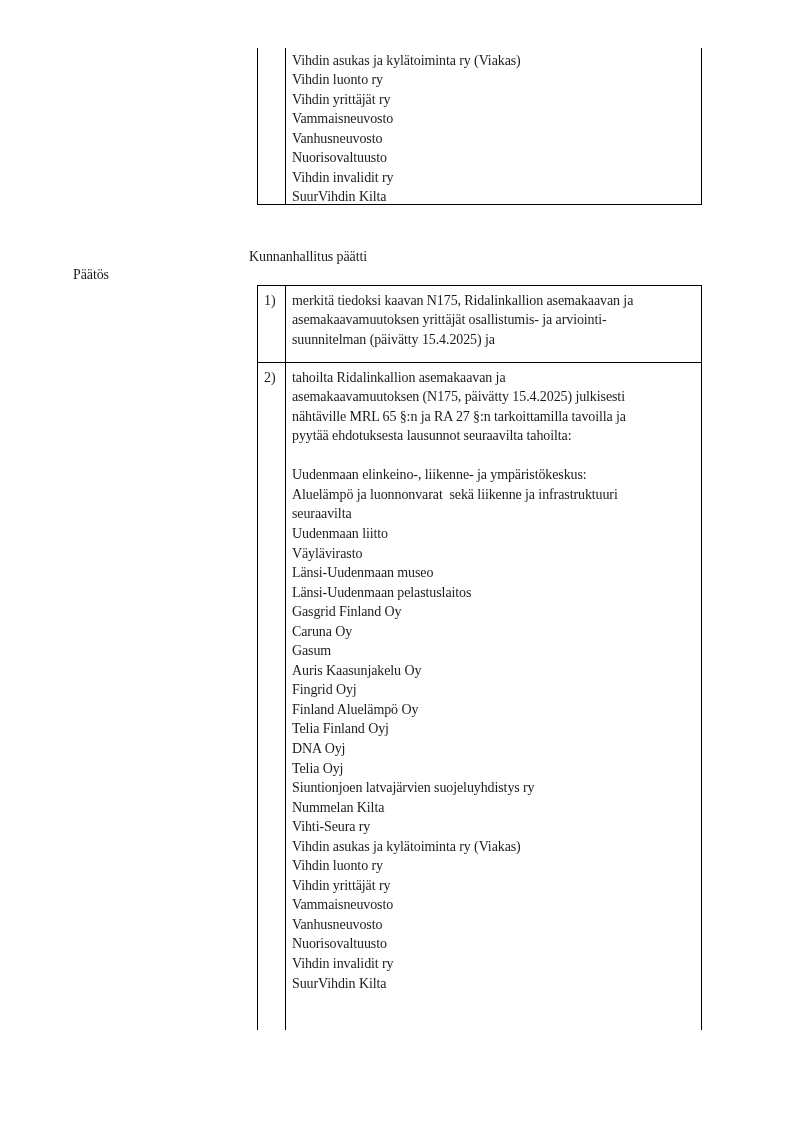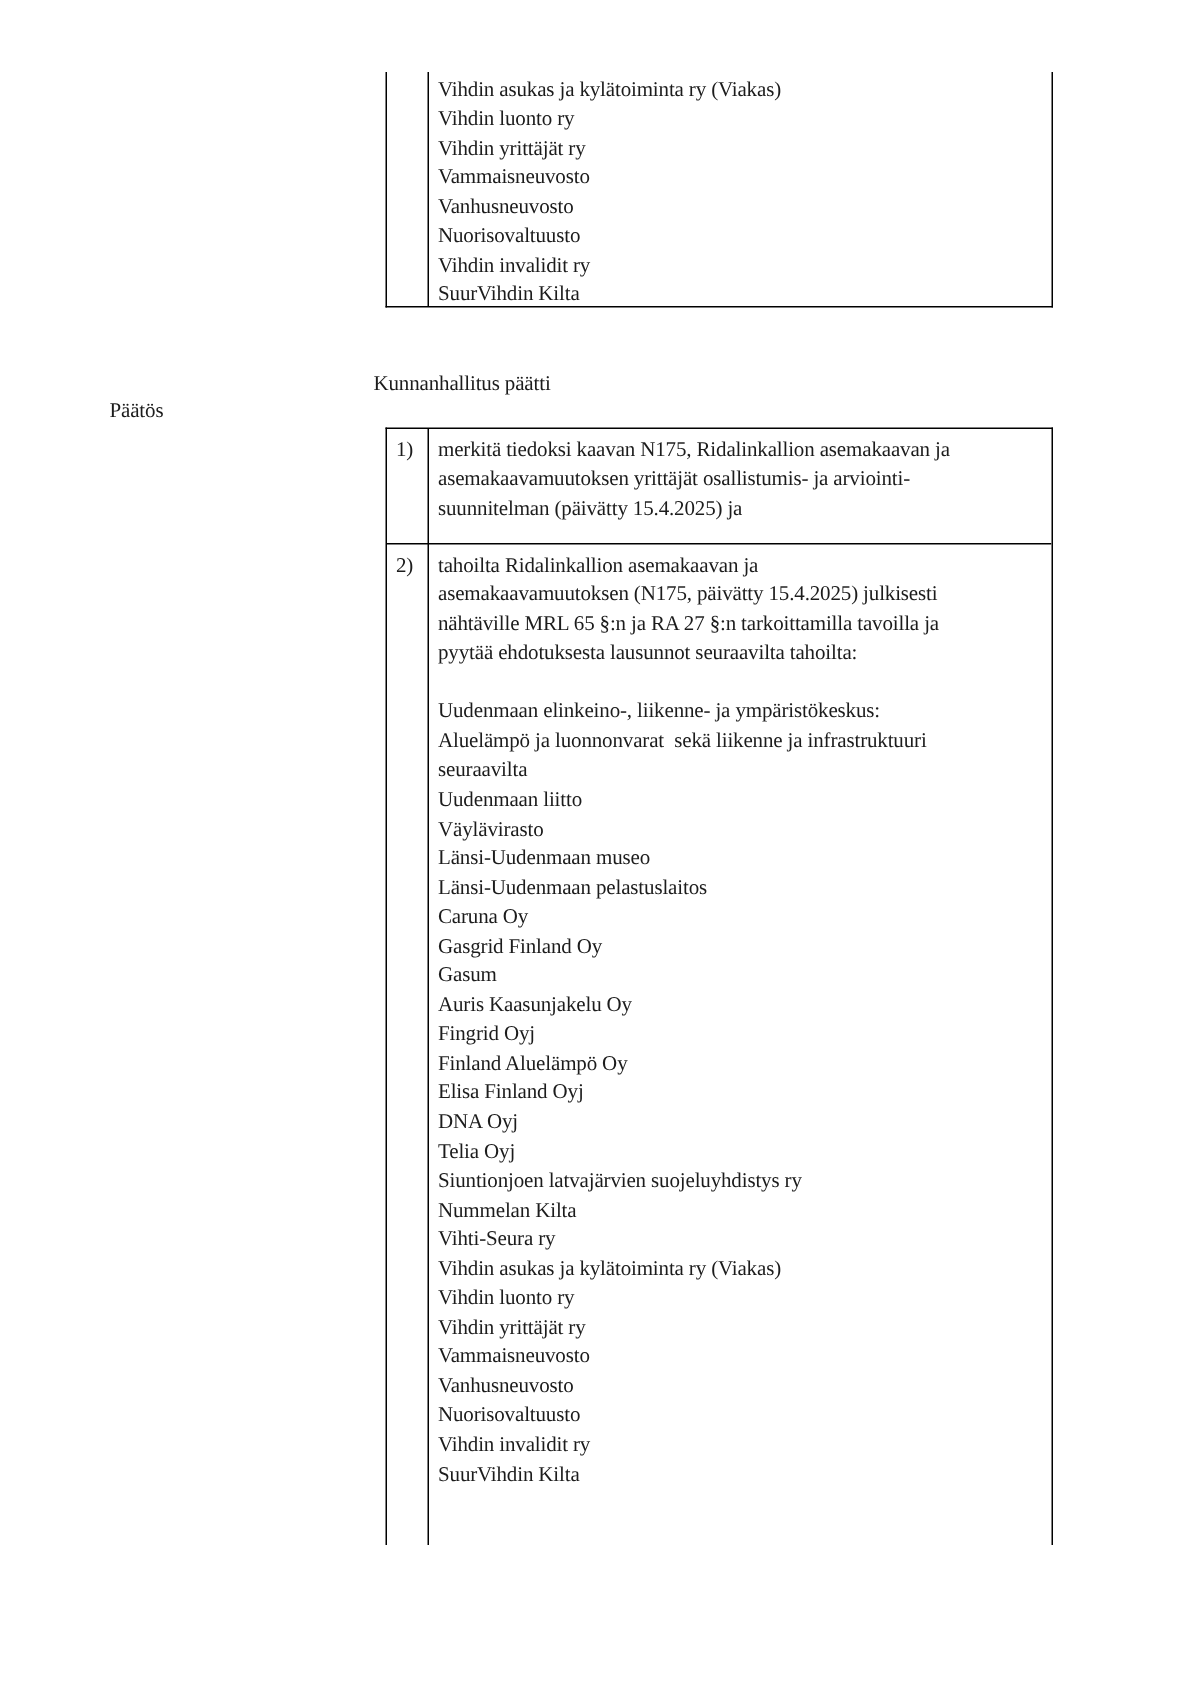--- a/index.html
+++ b/index.html
@@ -117,27 +117,27 @@
       <div class="tline">nähtäville MRL 65 §:n ja RA 27 §:n tarkoittamilla tavoilla ja</div>
       <div class="tline">pyytää ehdotuksesta lausunnot seuraavilta tahoilta:</div>
       <div class="tline"></div>
       <div class="tline">Uudenmaan elinkeino-, liikenne- ja ympäristökeskus:</div>
       <div class="tline">Aluelämpö ja luonnonvarat  sekä liikenne ja infrastruktuuri</div>
       <div class="tline">seuraavilta</div>
       <div class="tline">Uudenmaan liitto</div>
       <div class="tline">Väylävirasto</div>
       <div class="tline">Länsi-Uudenmaan museo</div>
       <div class="tline">Länsi-Uudenmaan pelastuslaitos</div>
+      <div class="tline">Gasgrid Finland Oy</div>
       <div class="tline">Caruna Oy</div>
-      <div class="tline">Gasgrid Finland Oy</div>
       <div class="tline">Gasum</div>
       <div class="tline">Auris Kaasunjakelu Oy</div>
       <div class="tline">Fingrid Oyj</div>
       <div class="tline">Finland Aluelämpö Oy</div>
-      <div class="tline">Elisa Finland Oyj</div>
+      <div class="tline">Telia Finland Oyj</div>
       <div class="tline">DNA Oyj</div>
       <div class="tline">Telia Oyj</div>
       <div class="tline">Siuntionjoen latvajärvien suojeluyhdistys ry</div>
       <div class="tline">Nummelan Kilta</div>
       <div class="tline">Vihti-Seura ry</div>
       <div class="tline">Vihdin asukas ja kylätoiminta ry (Viakas)</div>
       <div class="tline">Vihdin luonto ry</div>
       <div class="tline">Vihdin yrittäjät ry</div>
       <div class="tline">Vammaisneuvosto</div>
       <div class="tline">Vanhusneuvosto</div>

